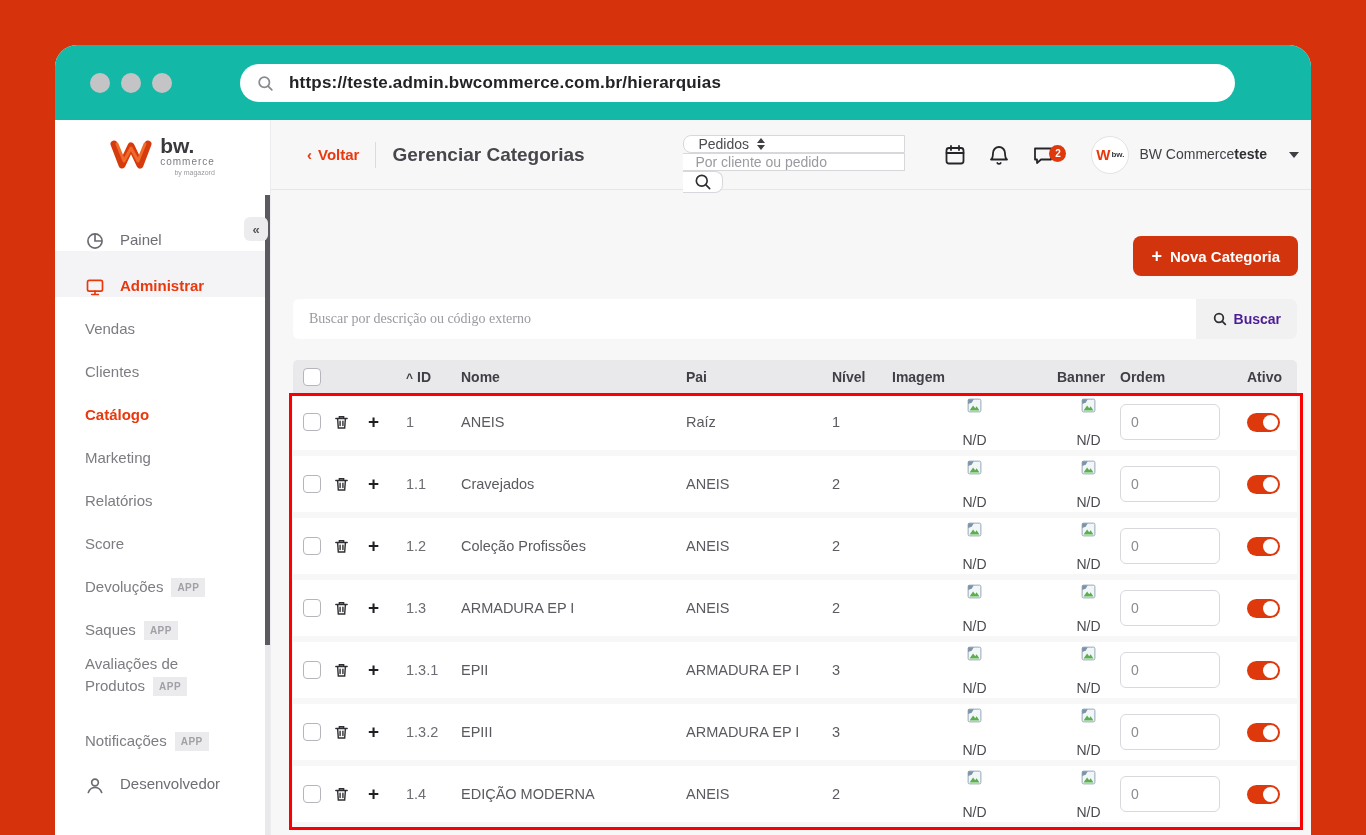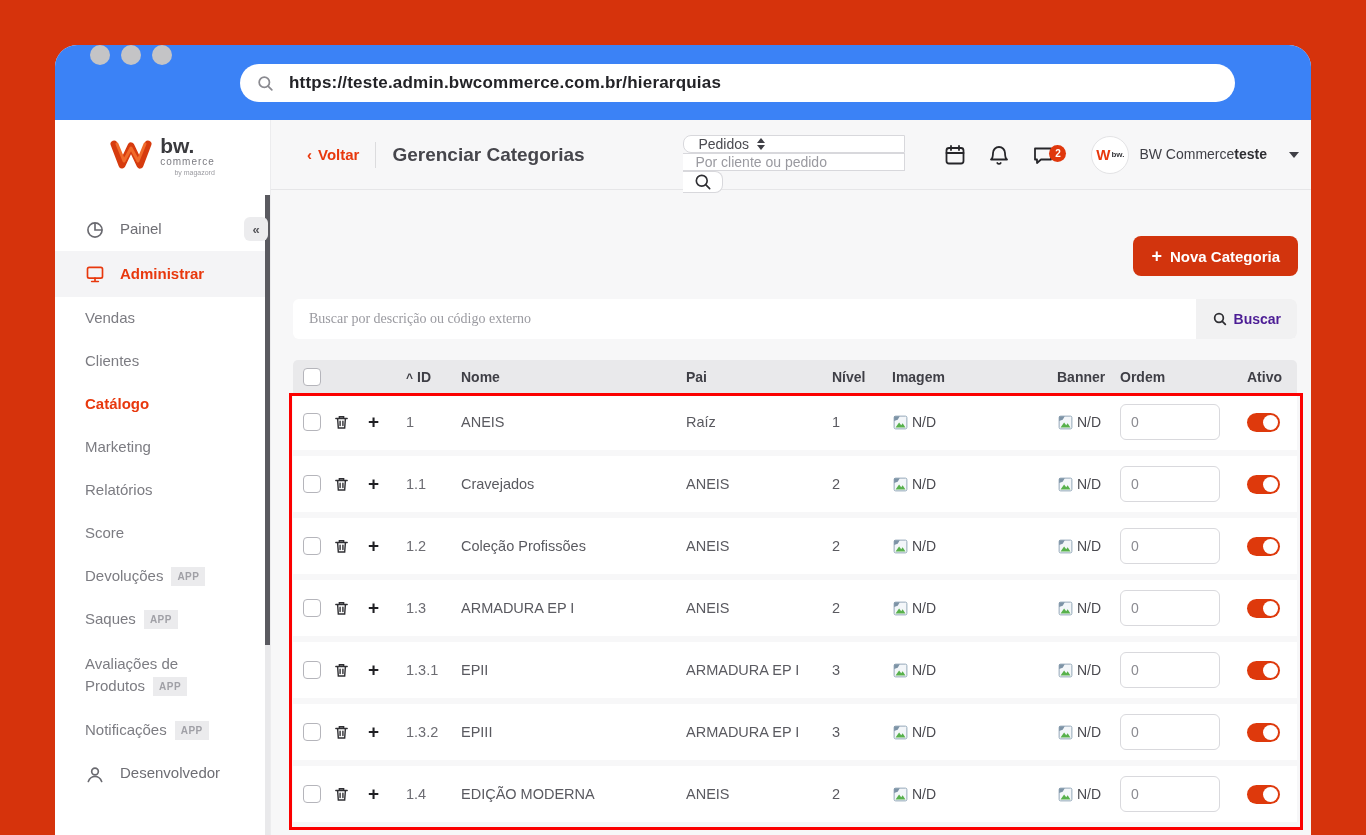--- a/index.html
+++ b/index.html
@@ -3,21 +3,21 @@
 <meta charset="utf-8">
 <style>
   * { box-sizing: border-box; margin: 0; padding: 0; }
   html,body { width:1366px; height:835px; overflow:hidden; }
   body { background:#d6330c; font-family:"Liberation Sans", sans-serif; position:relative; }
 
   .window { position:absolute; left:55px; top:45px; width:1256px; height:790px;
             background:#fff; border-radius:22px 22px 0 0; overflow:hidden; }
 
   
-  .chrome { height:75px; background:#3b82f6; display:flex; padding:0 35px; }
+  .chrome { height:75px; background:#14b8a6; display:flex; align-items:center; padding:0 35px; }
   .dots { display:flex; gap:11px; }
   .dot { width:20px; height:20px; border-radius:50%; background:#c4c4c6; }
   .urlbar { position:absolute; left:185px; top:19px; width:995px; height:38px; background:#fff;
             border-radius:19px; display:flex; align-items:center; padding:0 16px; gap:14px; }
   .urlbar svg { flex:0 0 auto; }
   .url-text { font-size:17px; font-weight:700; color:#232327; letter-spacing:.2px; }
 
   
   .app { display:flex; height:715px; }
   .sidebar { width:216px; background:#fff; border-right:1px solid #ececee; position:relative; flex:0 0 auto; }
@@ -28,21 +28,21 @@
   .logo-col { display:flex; flex-direction:column; line-height:1; }
   .logo-bw { font-size:21px; font-weight:800; color:#3a3a3e; }
   .logo-commerce { font-size:10px; color:#7c7c82; letter-spacing:1px; margin-top:1px; }
   .logo-by { font-size:7px; color:#9a9aa0; text-align:right; margin-top:2px; }
 
   .collapse-btn { position:absolute; top:97px; right:2px; width:24px; height:24px; border:none;
                   background:#ececee; border-radius:6px; color:#55555a; font-size:13px; font-weight:700;
                   cursor:pointer; z-index:3; display:flex;align-items:center;justify-content:center;}
 
   .menu { height:645px; overflow:hidden; padding-top:18px; }
-  .mi { min-height:43px; display:flex; align-items:center; gap:15px; padding:0 10px 0 30px;
+  .mi { min-height:43px; display:flex; align-items:flex-end; gap:15px; padding:0 10px 0 30px;
         font-size:15px; color:#6e6e74; cursor:pointer; }
   .mi .ico { width:20px; display:flex; justify-content:center; }
   .mi.active-top { background:#f4f4f6; color:#e8380d; font-weight:700; min-height:46px; }
   .mi.sub { color:#7c7c82; }
   .mi.sub.active { color:#e8380d; font-weight:700; }
   .mi .lbl { line-height:1.5; }
   .badge { display:inline-block; background:#ebebed; color:#a0a0a6; font-size:10px; font-weight:700;
            padding:2px 6px; border-radius:0; margin-left:8px; letter-spacing:.5px; vertical-align:1px; }
   .mi.two { min-height:68px; align-items:center; }
   .mi.two .lbl { max-width:140px; }
@@ -106,21 +106,21 @@
   .t-grid { display:grid; grid-template-columns:30px 35px 38px 55px 225px 146px 60px 165px 63px 127px 1fr;
             align-items:center; padding-left:10px; }
   .t-head { height:34px; background:#e9e9eb; border-radius:5px 5px 0 0; font-size:14px; font-weight:700; color:#3f3f46; }
   .t-row { height:56px; background:#fff; margin-bottom:6px; }
   .sort-ic { font-size:12px; font-weight:700; color:#3f3f46; margin-right:4px; }
   .cb { width:18px; height:18px; background:#fff; border:1.6px solid #b5b5bb; border-radius:4px; cursor:pointer; }
   .row-btn { background:none; border:none; cursor:pointer; display:flex; align-items:center; }
   .plus-ic { font-size:19px; font-weight:700; color:#1f1f23; }
   .cell { font-size:14.5px; color:#5a5a60; }
   .cell.id { color:#6c6c72; }
-  .nd { display:flex; align-items:center; gap:3px; font-size:14px; color:#4a4a50; }
+  .nd { display:flex; align-items:center; gap:18px; font-size:14px; color:#4a4a50;flex-direction:column; }
   .ord-input { width:100px; height:36px; border:1px solid #d9d9dd; border-radius:6px; padding:0 10px;
                font-size:14px; color:#8b8b91; background:#fff; font-family:"Liberation Sans",sans-serif; }
   .tg { width:33px; height:19px; border-radius:10px; background:#de390c; position:relative; cursor:pointer; }
   .tg i { position:absolute; right:2px; top:2px; width:15px; height:15px; border-radius:50%; background:#fff; }
 
   .annotation { position:absolute; left:18px; top:203px; width:1014px; height:437px;
                 border:3px solid #fb0000; pointer-events:none; z-index:5; }
 
   svg { display:block; }
 </style>

